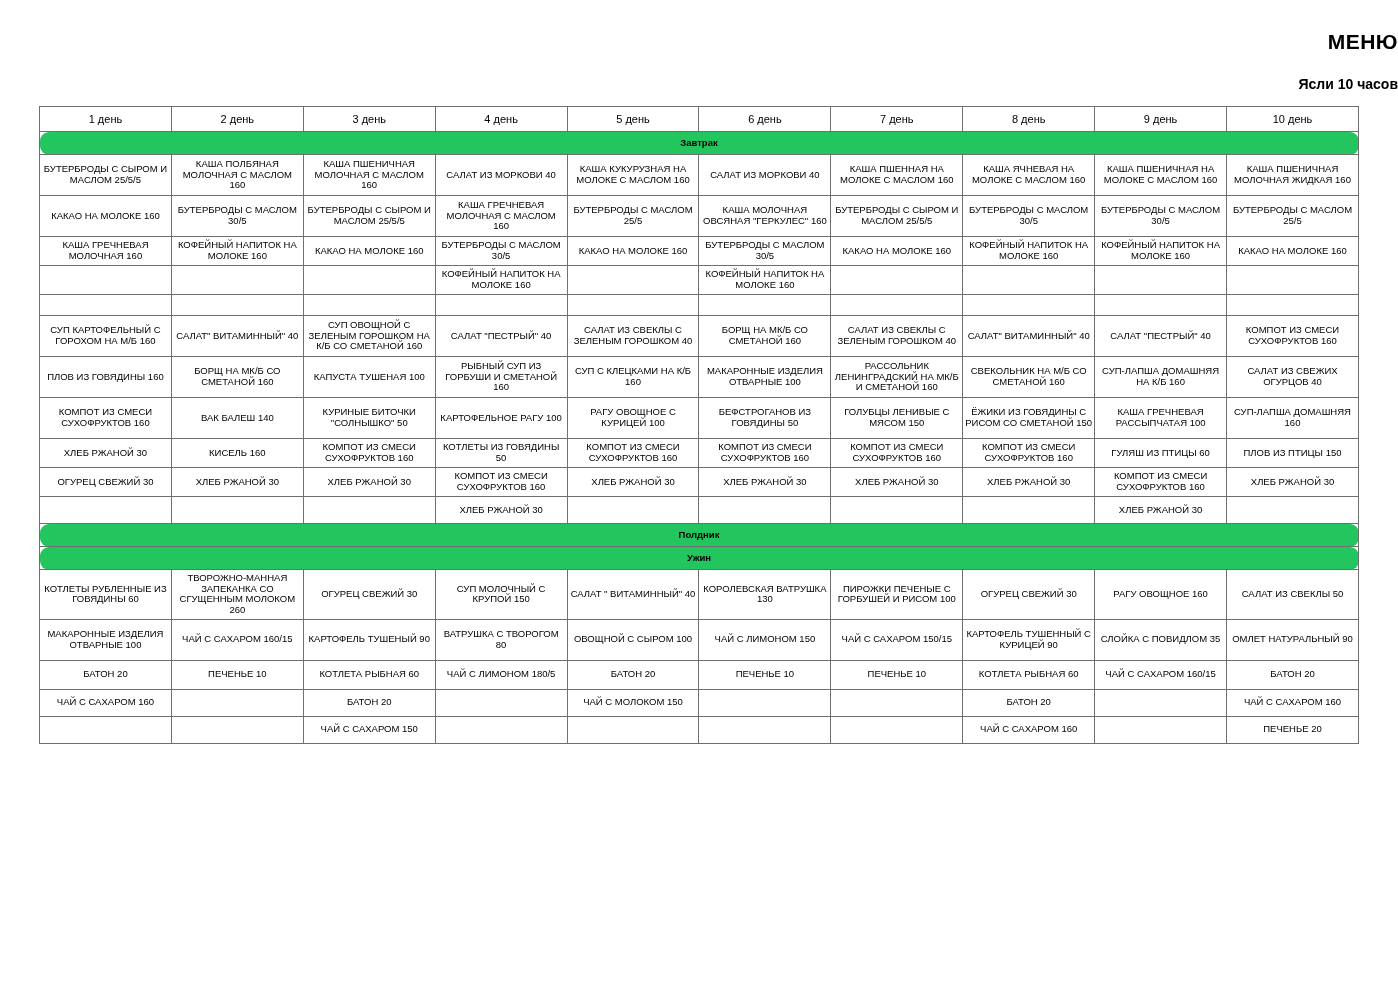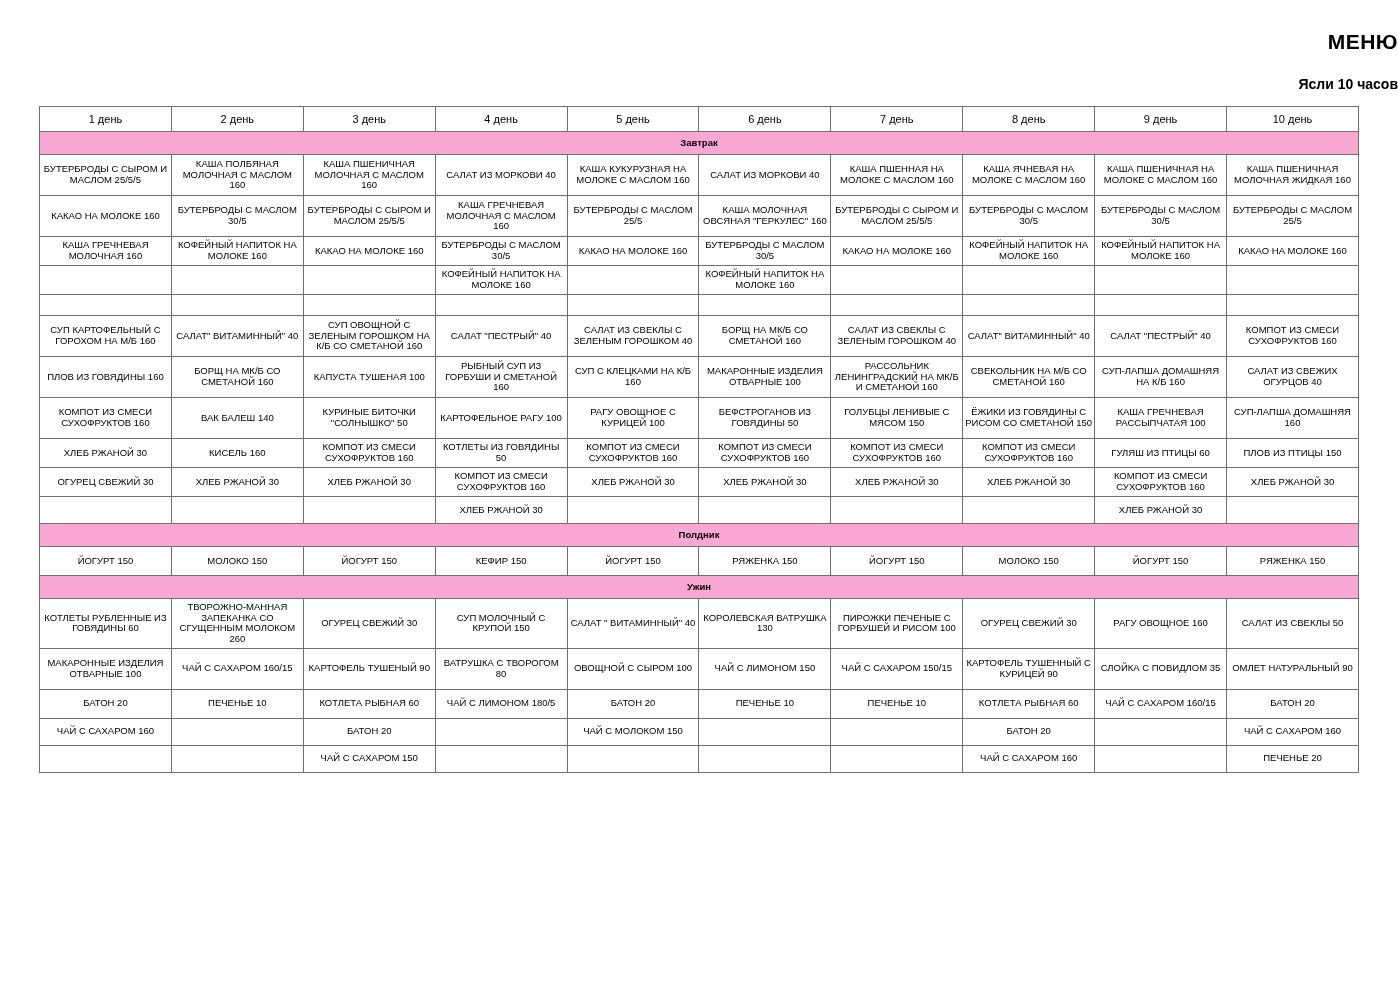--- a/index.html
+++ b/index.html
@@ -50,26 +50,27 @@
     word-wrap: break-word;
     overflow-wrap: break-word;
   }
   table.menu th.day-head {
     font-size: 11px;
     font-weight: normal;
     height: 20px;
     padding: 2px;
   }
   td.section-row {
-    background: #f9a8d4;
+    background: #22c55e;
     font-size: 11px;
     font-weight: bold;
     text-align: center;
     height: 16px;
     padding: 1px;
+    border-radius: 9px;
   }
   td.cell {
     height: 22px;
   }
   td.cell.tall {
     height: 34px;
   }
   td.empty {
     height: 20px;
   }
@@ -235,32 +236,20 @@
         <td class="empty"></td>
         <td class="empty"></td>
         <td class="empty"></td>
         <td class="empty">ХЛЕБ РЖАНОЙ 30</td>
         <td class="empty"></td>
       </tr>
 
       <tr>
         <td class="section-row" colspan="10">Полдник</td>
       </tr>
-      <tr>
-        <td class="cell">ЙОГУРТ  150</td>
-        <td class="cell">МОЛОКО 150</td>
-        <td class="cell">ЙОГУРТ  150</td>
-        <td class="cell">КЕФИР 150</td>
-        <td class="cell">ЙОГУРТ  150</td>
-        <td class="cell">РЯЖЕНКА 150</td>
-        <td class="cell">ЙОГУРТ  150</td>
-        <td class="cell">МОЛОКО 150</td>
-        <td class="cell">ЙОГУРТ 150</td>
-        <td class="cell">РЯЖЕНКА  150</td>
-      </tr>
 
       <tr>
         <td class="section-row" colspan="10">Ужин</td>
       </tr>
       <tr>
         <td class="cell tall">КОТЛЕТЫ РУБЛЕННЫЕ ИЗ ГОВЯДИНЫ 60</td>
         <td class="cell tall">ТВОРОЖНО-МАННАЯ ЗАПЕКАНКА СО СГУЩЕННЫМ МОЛОКОМ 260</td>
         <td class="cell tall">ОГУРЕЦ СВЕЖИЙ 30</td>
         <td class="cell tall">СУП МОЛОЧНЫЙ С КРУПОЙ 150</td>
         <td class="cell tall">САЛАТ " ВИТАМИННЫЙ" 40</td>

